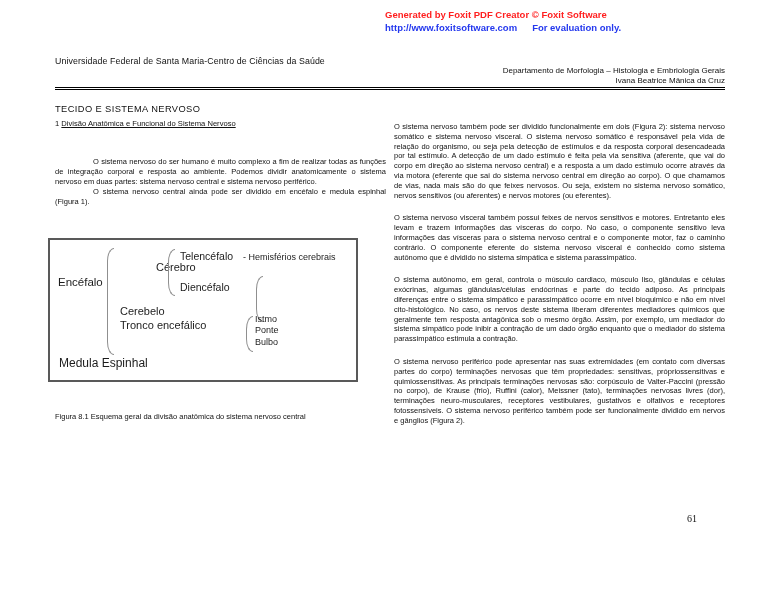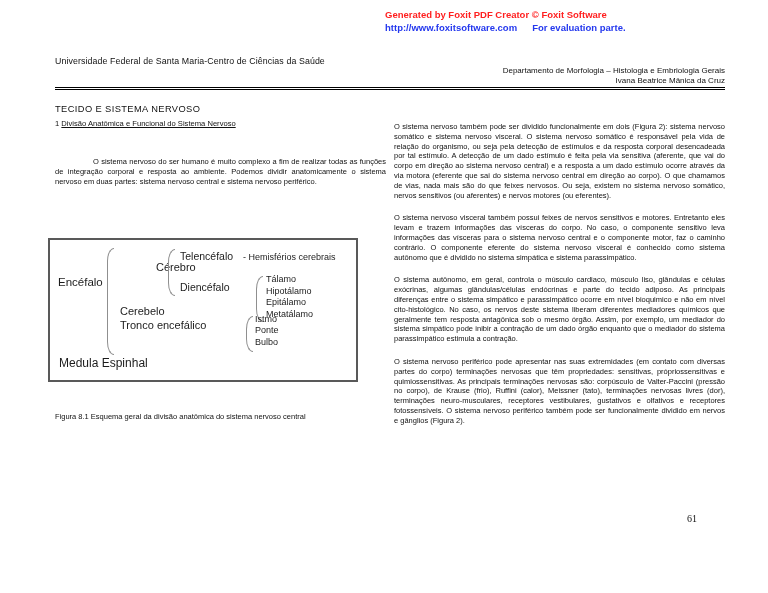--- a/index.html
+++ b/index.html
@@ -52,56 +52,51 @@
   .right-body p { margin-bottom:13px; }
 
   
   .page-number { position:absolute; left:687px; top:513px; font-family:"Liberation Serif","DejaVu Serif",serif; font-size:10px; }
 </style>
 </head>
 <body>
 
 <div class="watermark">
   <div class="wm-line1">Generated by Foxit PDF Creator © Foxit Software</div>
-  <div class="wm-line2"><span>http://www.foxitsoftware.com</span><span class="wm-gap"></span><span>For evaluation parte.</span></div>
+  <div class="wm-line2"><span>http://www.foxitsoftware.com</span><span class="wm-gap"></span><span>For evaluation only.</span></div>
 </div>
 
 <div class="doc-header">
   <div class="dh1">Universidade Federal de Santa Maria-Centro de Ciências da Saúde</div>
   <div class="dh2">Departamento de Morfologia –  Histologia e Embriologia Gerais</div>
   <div class="dh3">Ivana Beatrice Mânica da Cruz</div>
   <div class="header-rule"></div>
 </div>
 
 <div class="page-title">TECIDO E SISTEMA NERVOSO</div>
 
 <div class="section-heading"><span>1</span> <span class="underlined">Divisão Anatômica e Funcional do Sistema Nervoso</span></div>
 
 <div class="left-body">
   <p>O sistema nervoso do ser humano é muito complexo a fim de realizar todas as funções de integração corporal e resposta ao ambiente. Podemos dividir anatomicamente o sistema nervoso em duas partes:  sistema nervoso central e sistema nervoso periférico.</p>
+  <p>O sistema nervoso central ainda pode ser dividido em  encéfalo e medula espinhal (Figura 1).</p>
 </div>
 
 <div class="figure-box">
   <span class="fig-label lbl-encefalo">Encéfalo</span>
   <div class="brace brace-main"></div>
 
   <span class="fig-label lbl-cerebro">Cérebro</span>
   <div class="brace brace-cerebro"></div>
 
   <span class="fig-label lbl-telencefalo">Telencéfalo</span>
   <span class="fig-label lbl-hemisferios">- Hemisférios cerebrais</span>
 
   <span class="fig-label lbl-diencefalo">Diencéfalo</span>
   <div class="brace brace-dien"></div>
-  <div class="fig-list list-dien">
-    <div>Tálamo</div>
-    <div>Hipotálamo</div>
-    <div>Epitálamo</div>
-    <div>Metatálamo</div>
-  </div>
 
   <span class="fig-label lbl-cerebelo">Cerebelo</span>
   <span class="fig-label lbl-tronco">Tronco encefálico</span>
   <div class="brace brace-tronco"></div>
   <div class="fig-list list-tronco">
     <div>Istmo</div>
     <div>Ponte</div>
     <div>Bulbo</div>
   </div>
 

